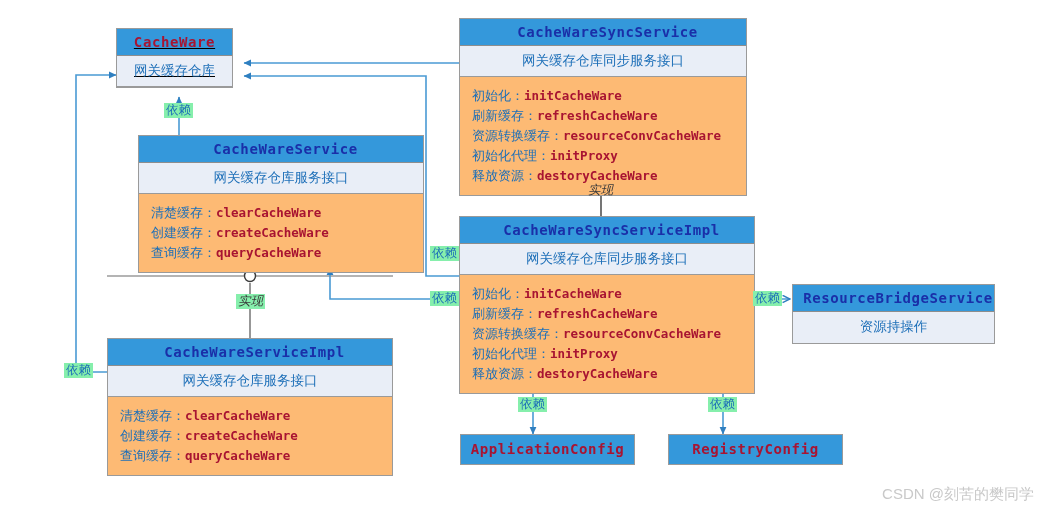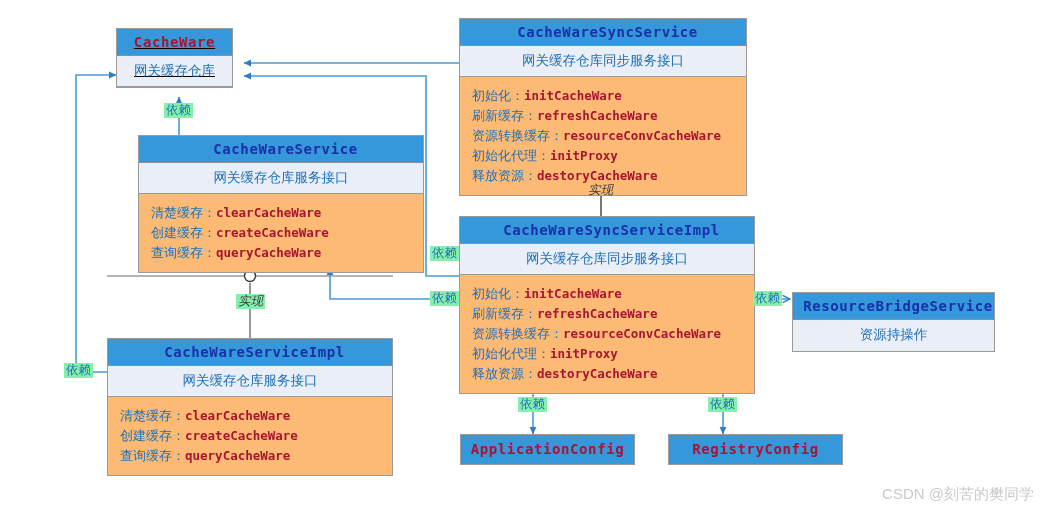--- a/index.html
+++ b/index.html
@@ -216,21 +216,21 @@
       </div>
       <div class="m-row">
         <span class="m-label">初始化代理：</span><span class="m-name">initProxy</span>
       </div>
       <div class="m-row">
         <span class="m-label">释放资源：</span><span class="m-name">destoryCacheWare</span>
       </div>
     </div>
   </div>
 
-  <div class="uml-box" style="left:792px;top:292px;width:203px;">
+  <div class="uml-box" style="left:792px;top:284px;width:203px;">
     <div class="uml-header title-blue">ResourceBridgeService</div>
     <div class="uml-sub" style="border-bottom:none;">资源持操作</div>
   </div>
 
   <div class="uml-box" style="left:460px;top:434px;width:175px;">
     <div class="uml-header title-red" style="border-bottom:none;height:29px;line-height:28px;">ApplicationConfig</div>
   </div>
 
   <div class="uml-box" style="left:668px;top:434px;width:175px;">
     <div class="uml-header title-red" style="border-bottom:none;height:29px;line-height:28px;">RegistryConfig</div>

